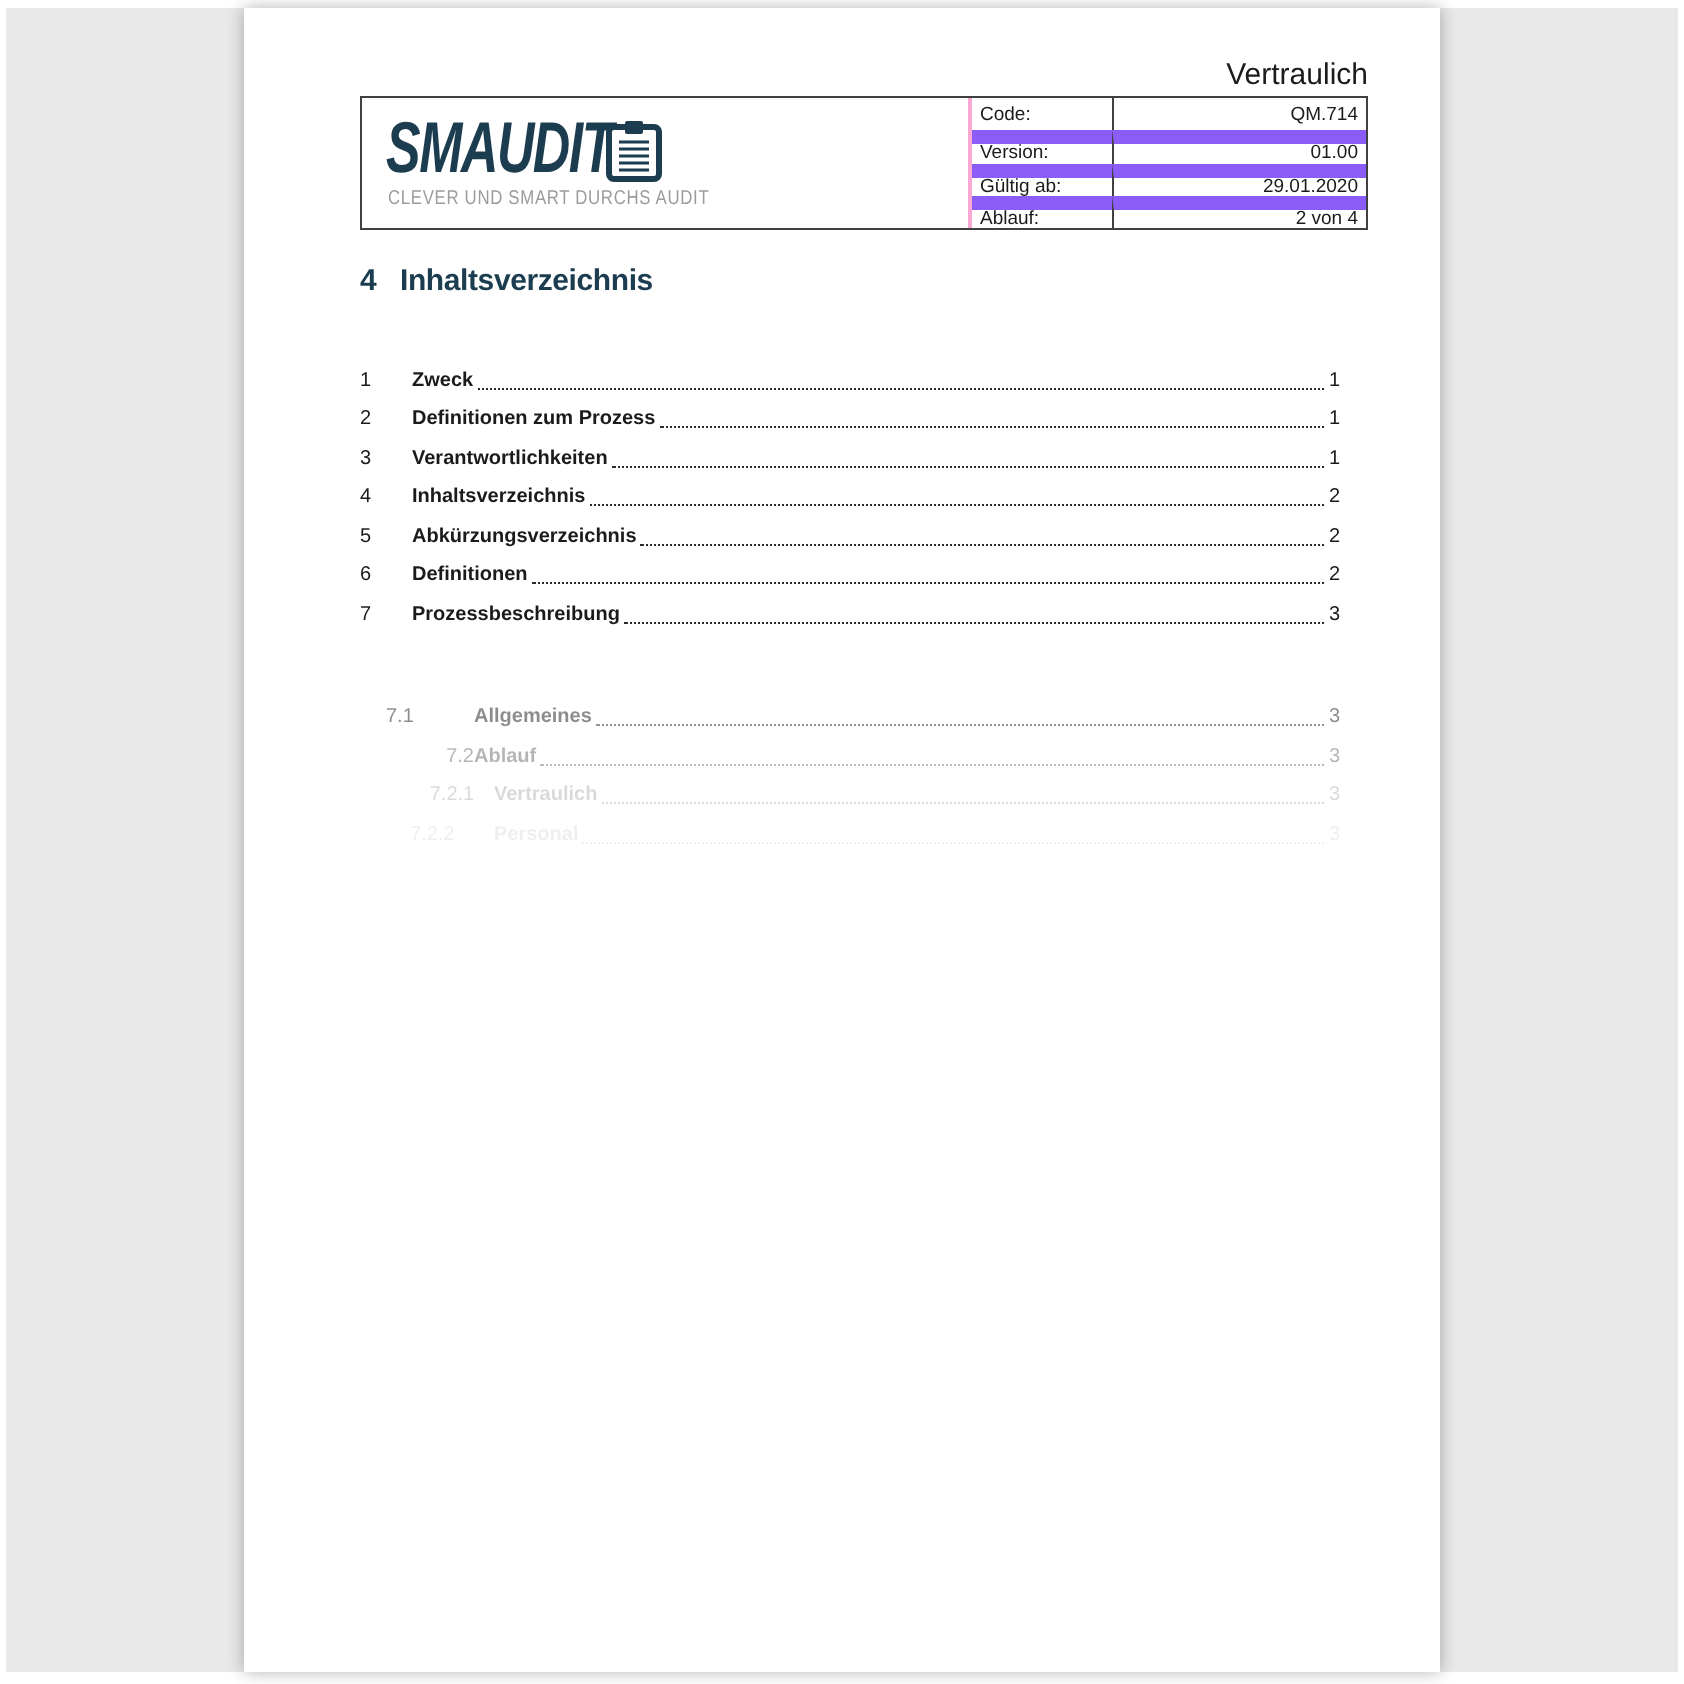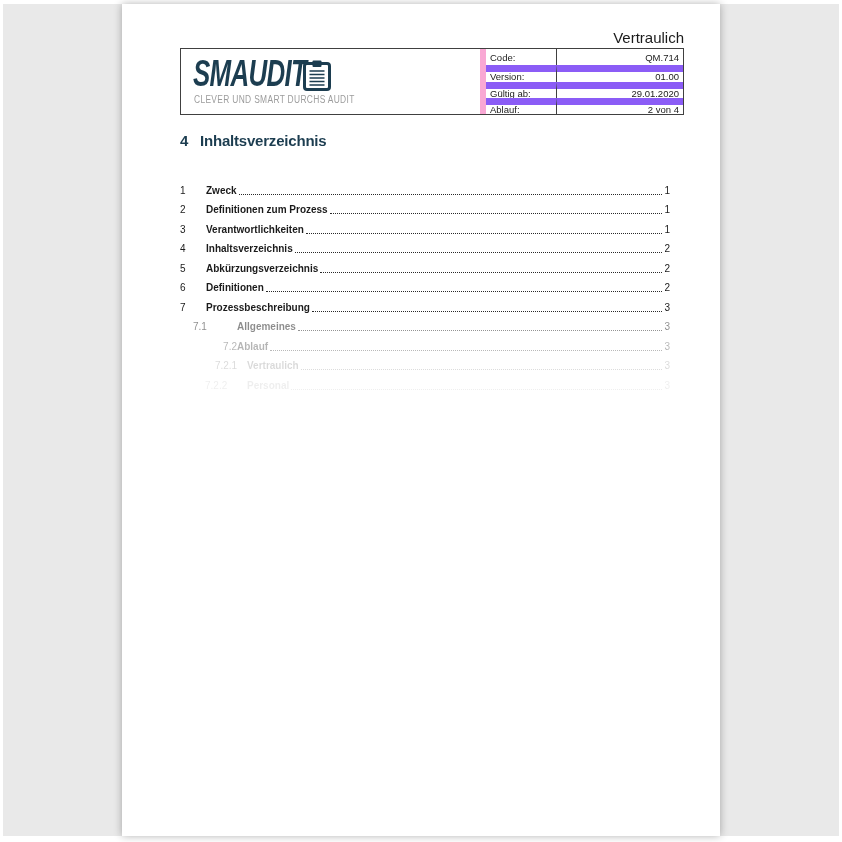--- a/index.html
+++ b/index.html
@@ -30,21 +30,21 @@
     position:absolute; left:58px; top:44px; width:504px; height:67px;
     border:1px solid #404040;
     display:grid;
     grid-template-columns:305px 70px 127px;
     grid-template-rows:repeat(4, 16.25px);
     background:#fff;
   }
   .logo-cell {
     grid-column:1; grid-row:1 / 5;
     position:relative;
-    border-right:6px solid #f9a8d4;
+    border-right:2px solid #f9a8d4;
   }
   .meta-cell {
     font-size:9.5px;
     display:flex; align-items:center;
     border-top:7px solid #8b5cf6;
     padding:0 4px;
     white-space:nowrap;
   }
   .meta-cell.first { border-top:none; }
   .meta-label { border-left:none; }
@@ -180,21 +180,21 @@
           <span class="toc-title">Definitionen</span>
           <span class="toc-dots"></span>
           <span class="toc-page">2</span>
         </div>
         <div class="toc-row lvl1" style="opacity: 1;">
           <span class="toc-num">7</span>
           <span class="toc-title">Prozessbeschreibung</span>
           <span class="toc-dots"></span>
           <span class="toc-page">3</span>
         </div>
-        <div class="toc-row lvl2" style="opacity: 0.5;">
+        <div class="toc-row lvl2" style="opacity: 0.5; margin-top: 32px;">
           <span class="toc-num">7.1</span>
           <span class="toc-title">Allgemeines</span>
           <span class="toc-dots"></span>
           <span class="toc-page">3</span>
         </div>
         <div class="toc-row lvl2" style="opacity: 0.32; text-align: right;">
           <span class="toc-num">7.2</span>
           <span class="toc-title">Ablauf</span>
           <span class="toc-dots"></span>
           <span class="toc-page">3</span>

